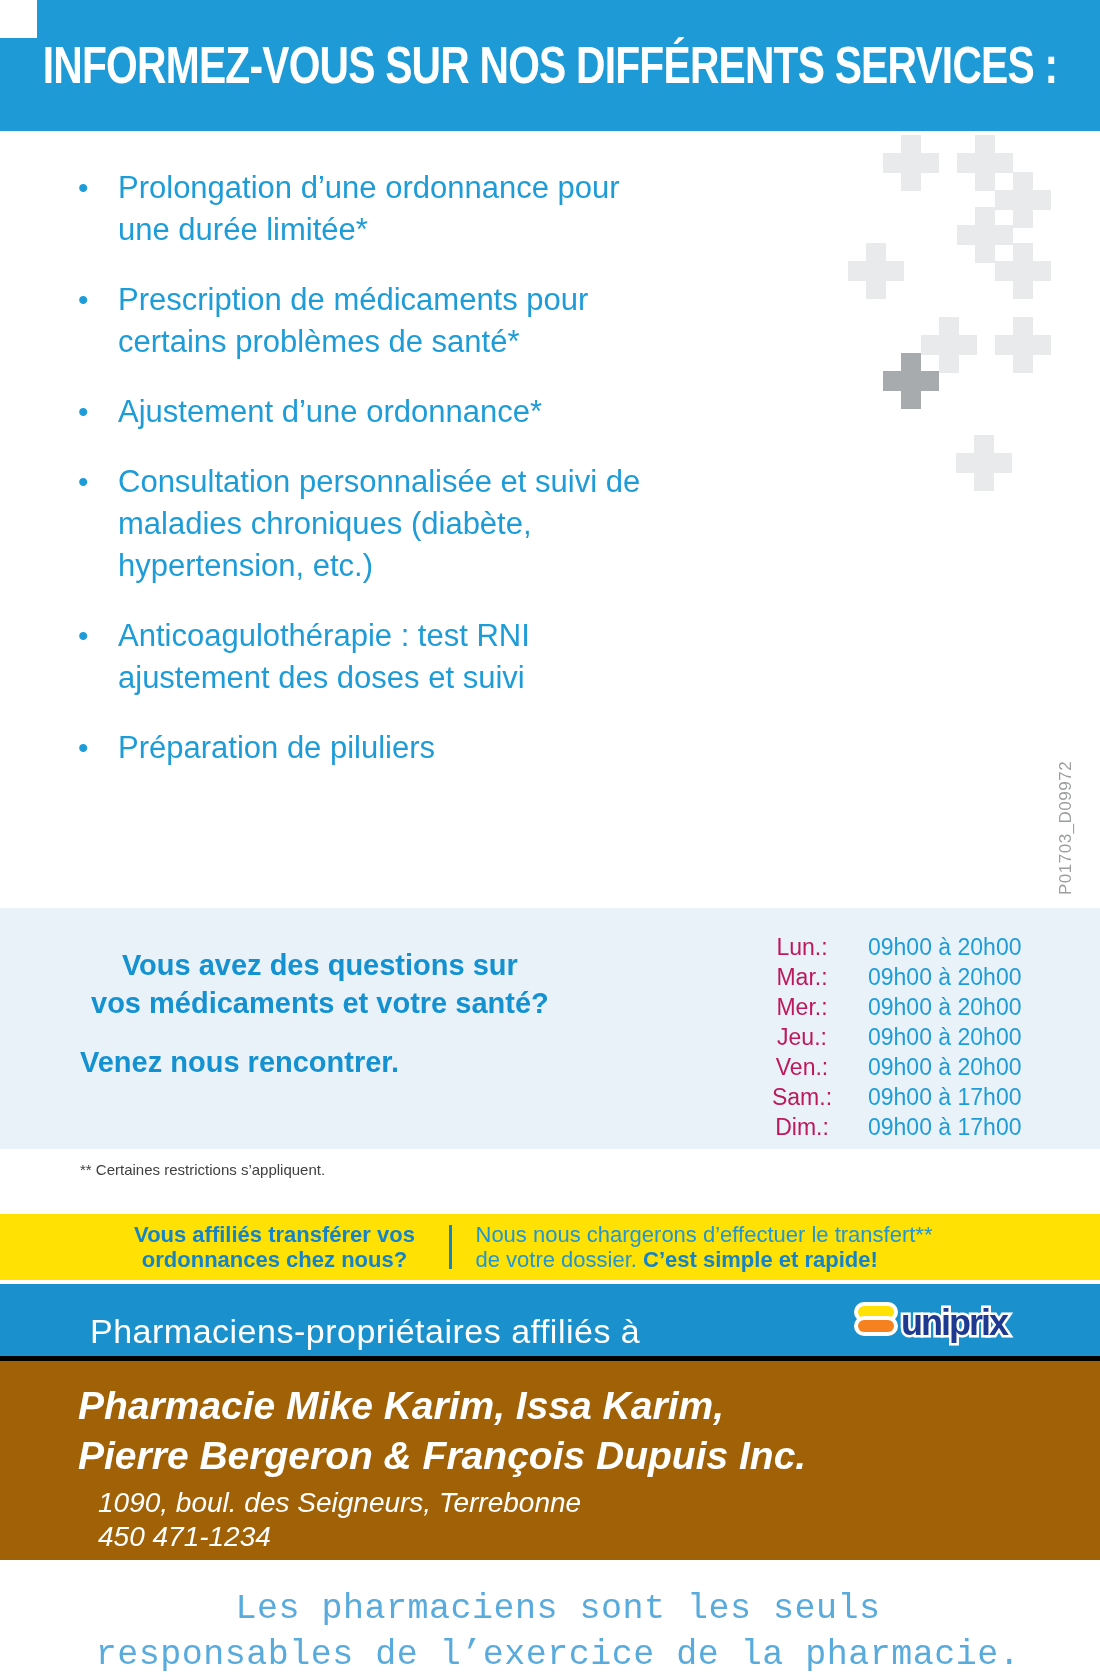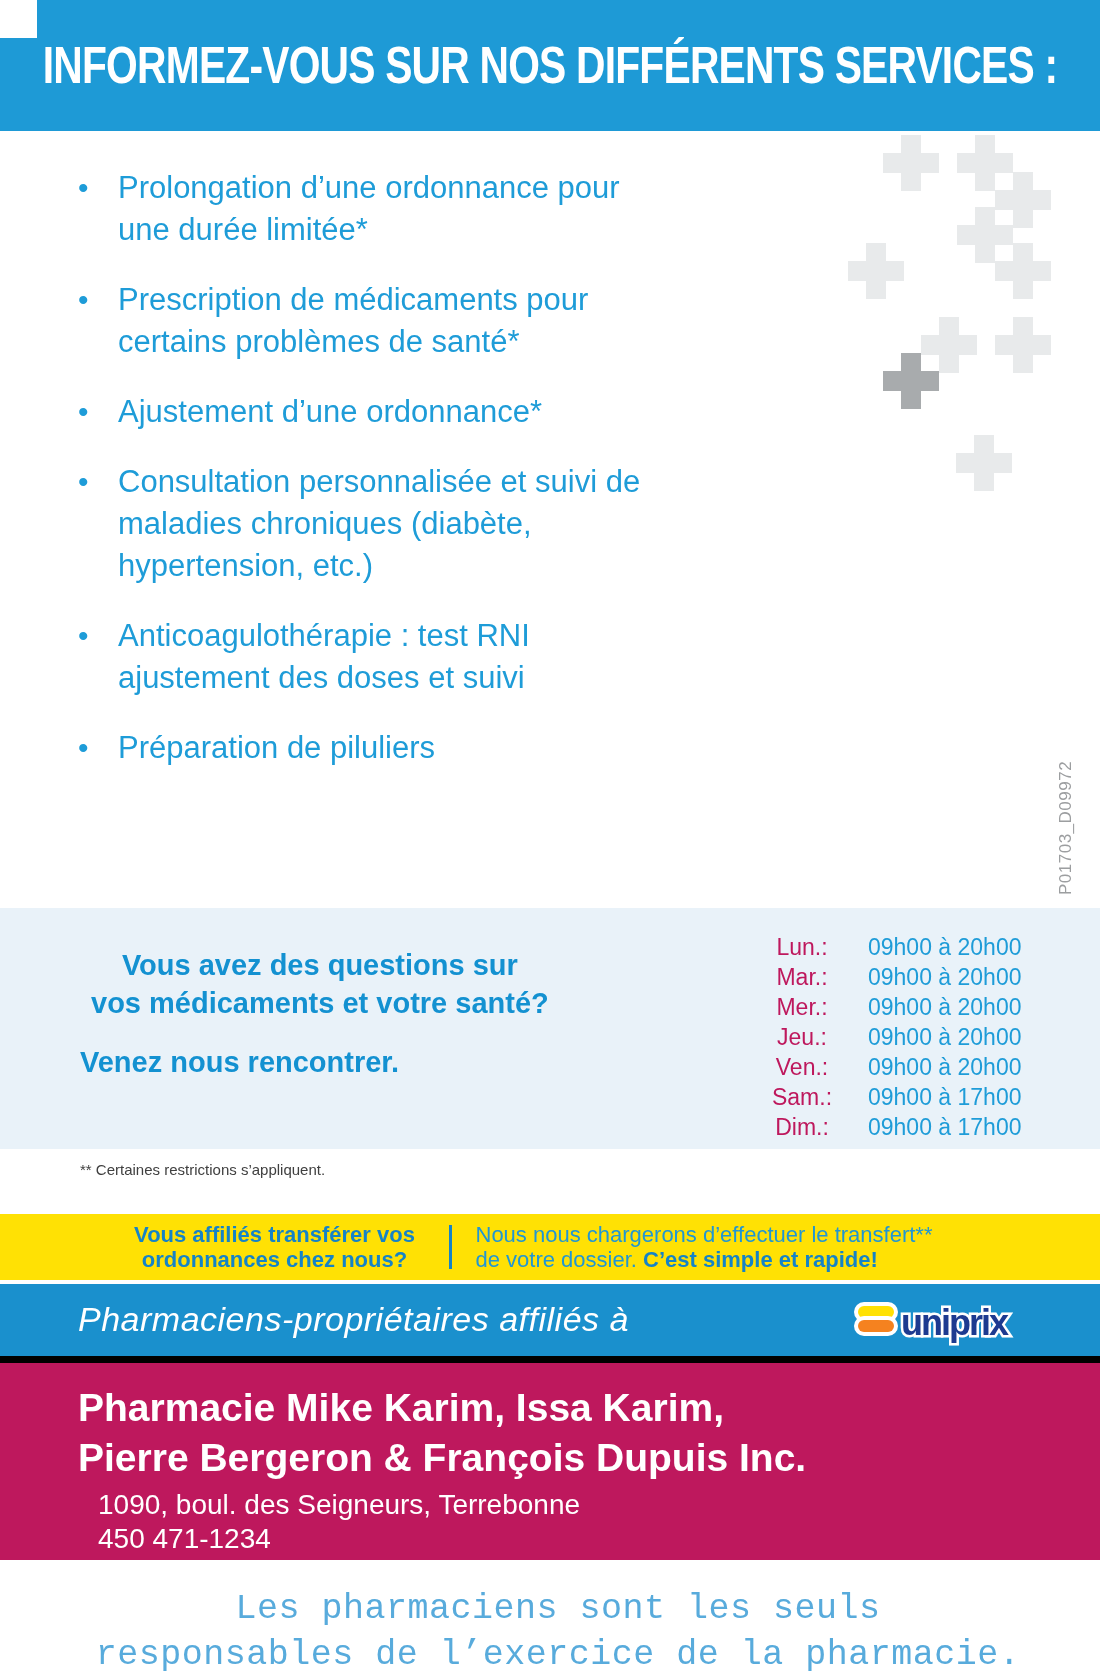--- a/index.html
+++ b/index.html
@@ -76,35 +76,35 @@
   .transfer-answer{
     width:500px;color:#2196d3;font-size:22px;line-height:25px;
   }
   .transfer-answer b{color:#1583c7;}
   
   .band-affiliation{
     position:absolute;left:0;top:1284px;width:1100px;height:72px;
     background:#1a90cd;
   }
   .affiliation-label{
-    position:absolute;left:78px;top:16px;margin:0;color:#ffffff;font-size:34px;letter-spacing:0.5px;font-style:italic;
+    position:absolute;left:78px;top:16px;margin:12px;color:#ffffff;font-size:34px;letter-spacing:0.5px;
   }
   .uniprix-logo{position:absolute;left:858px;top:14px;display:flex;align-items:flex-start;}
   .logo-bars{margin-top:8px;margin-right:4px;}
   .logo-bar{width:36px;height:12px;border-radius:6px;box-shadow:0 0 0 4px #ffffff;margin-bottom:2px;}
   .logo-bar.yellow{background:#ffe104;}
   .logo-bar.orange{background:#f5821f;}
   .logo-text text{
     font-family:"Liberation Sans", sans-serif;font-size:36px;font-weight:bold;
     letter-spacing:-2px;fill:#1d3a90;stroke:#ffffff;stroke-width:5px;paint-order:stroke;
   }
   
   .band-pharmacy{
     position:absolute;left:0;top:1356px;width:1100px;height:204px;
-    background:#be185d;border-top:7px solid #000000;box-sizing:border-box;
+    background:#a16207;border-top:5px solid #000000;box-sizing:border-box;font-style:italic;
   }
   .pharmacy-name{
     margin:0;padding-left:78px;color:#ffffff;font-weight:bold;font-size:39px;line-height:50px;
   }
   .band-pharmacy .names{padding-top:20px;}
   .pharmacy-address,.pharmacy-phone{
     margin:0;padding-left:98px;color:#ffffff;font-size:28px;line-height:34px;
   }
   .pharmacy-address{padding-top:5px;}
   

